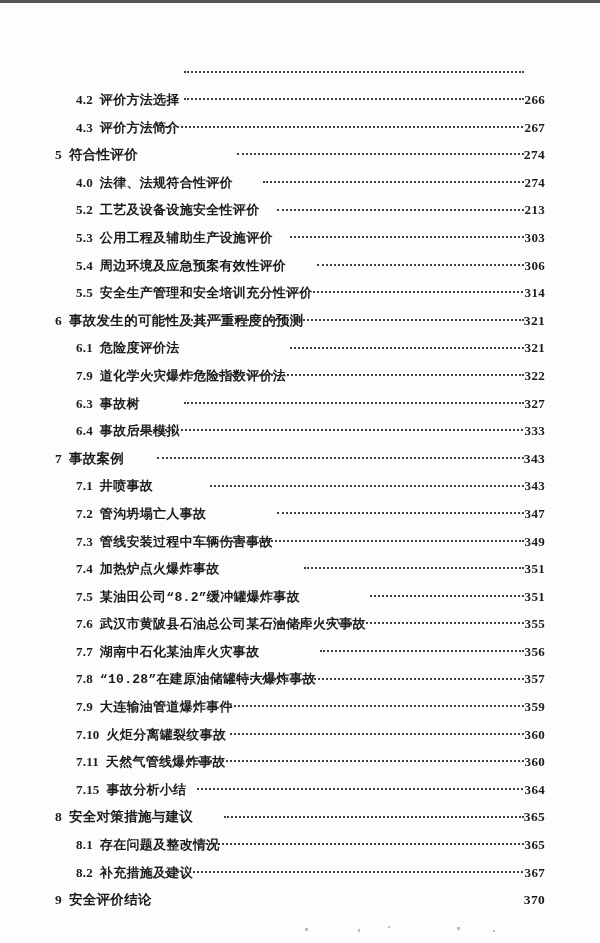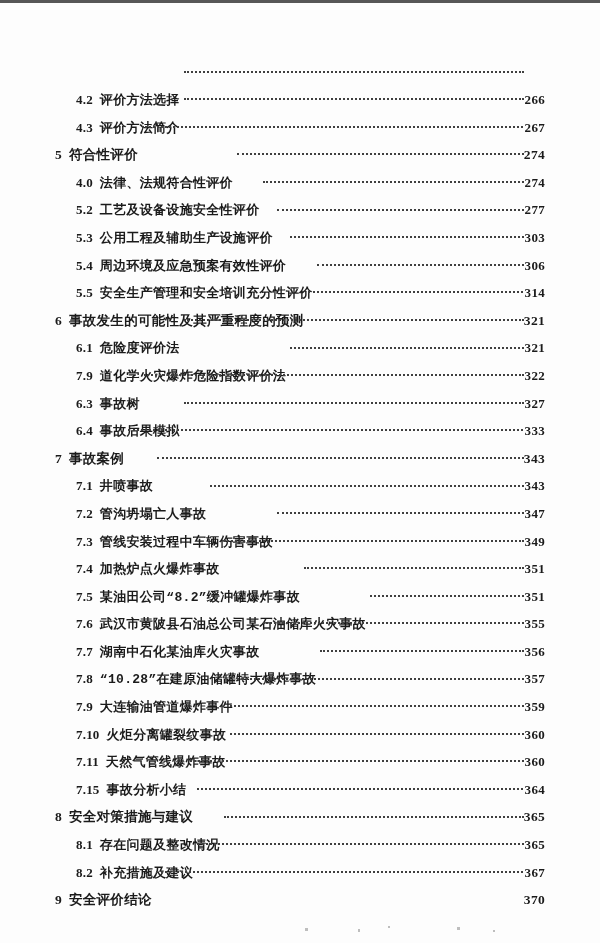--- a/index.html
+++ b/index.html
@@ -101,21 +101,21 @@
       <div class="row sub">
     <span class="num">4.0</span>
     <span class="title">法律、法规符合性评价</span>
     <span class="leader"></span>
     <span class="page-num">274</span>
   </div>
       <div class="row sub">
     <span class="num">5.2</span>
     <span class="title">工艺及设备设施安全性评价</span>
     <span class="leader"></span>
-    <span class="page-num">277</span>
+    <span class="page-num">213</span>
   </div>
       <div class="row sub">
     <span class="num">5.3</span>
     <span class="title">公用工程及辅助生产设施评价</span>
     <span class="leader"></span>
     <span class="page-num">303</span>
   </div>
       <div class="row sub">
     <span class="num">5.4</span>
     <span class="title">周边环境及应急预案有效性评价</span>

